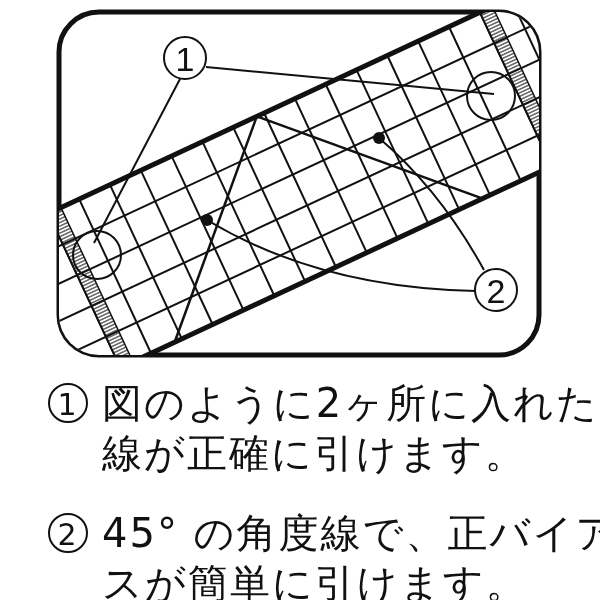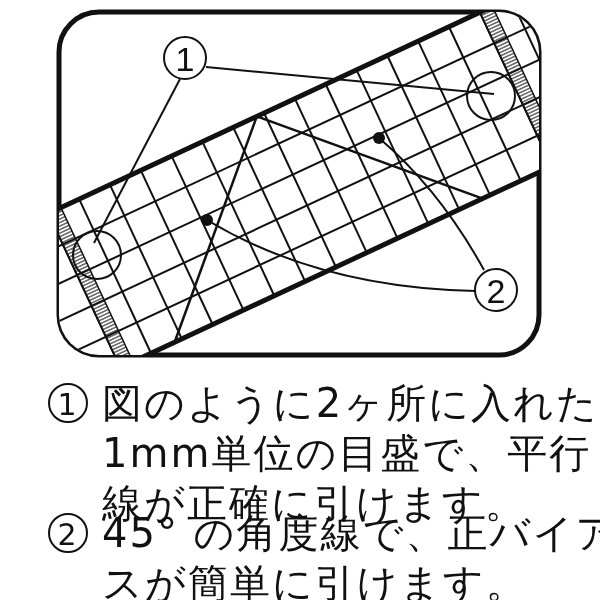--- a/index.html
+++ b/index.html
@@ -91,23 +91,20 @@
     <text x="496" y="303" text-anchor="middle" font-size="34" font-family="Liberation Sans, sans-serif" fill="#111">2</text>
   </g>
 </svg>
 
 <div id="cap1" class="caption">
   <div class="line">
     <span class="num">1</span>
     <span>図のように2ヶ所に入れた</span>
   </div>
   <div class="line indent">
-      <span>1mm単位の目盛で、平行</span>
-    </div>
-  <div class="line indent">
       <span>線が正確に引けます。</span>
     </div>
 </div>
 
 <div id="cap2" class="caption">
   <div class="line">
     <span class="num">2</span>
     <span>45° の角度線で、正バイア</span>
   </div>
   <div class="line indent">

